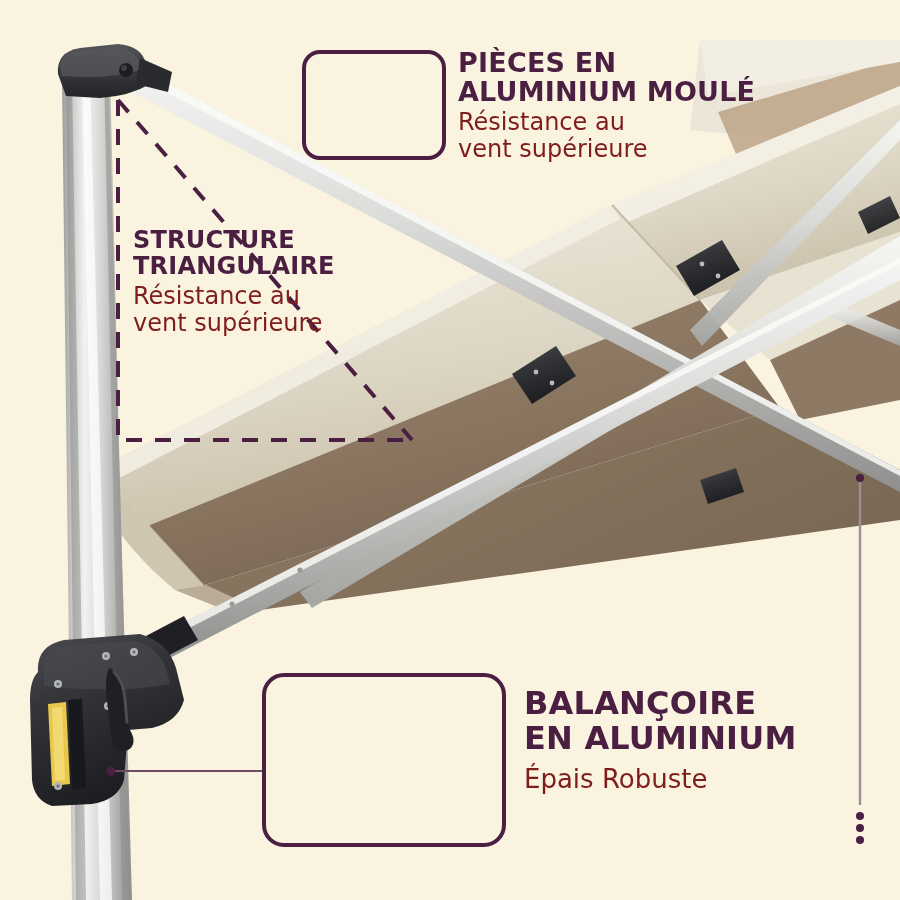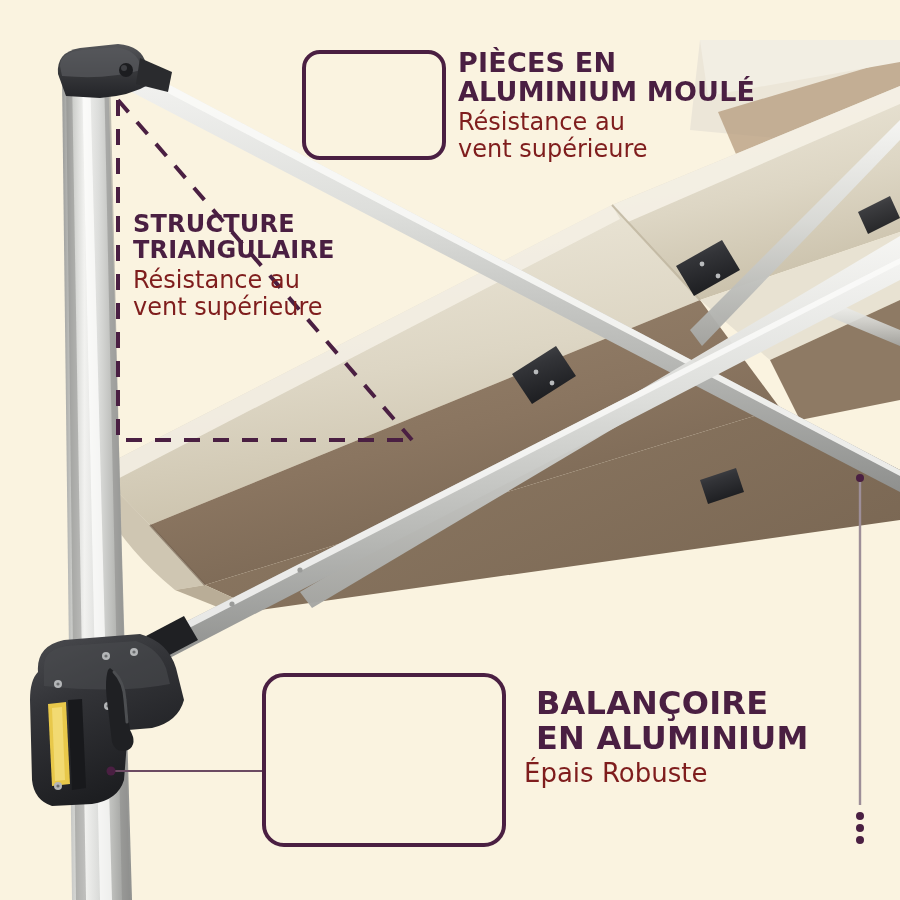--- a/index.html
+++ b/index.html
@@ -42,27 +42,27 @@
     color: #7f1d1d;
     font-weight: normal;
     line-height: 1.12;
     white-space: pre-line;
   }
 
   #txt-top      { position: absolute; left: 458px; top: 48px; width: 430px; }
   #txt-top .headline { font-size: 27px; }
   #txt-top .subline  { font-size: 24px; margin-top: 3px; }
 
-  #txt-mid      { position: absolute; left: 133px; top: 212px; width: 330px; }
+  #txt-mid      { position: absolute; left: 133px; top: 228px; width: 330px; }
   #txt-mid .headline { font-size: 24px; }
   #txt-mid .subline  { font-size: 24px; margin-top: 3px; }
 
   #txt-bot      { position: absolute; left: 524px; top: 686px; width: 370px; }
-  #txt-bot .headline { font-size: 32px; margin-left: 12px; }
-  #txt-bot .subline  { font-size: 26px; margin-top: 4px; }
+  #txt-bot .headline { font-size: 32px; }
+  #txt-bot .subline  { font-size: 26px; margin-top: 10px; }
 
   
   .svg-layer { position: absolute; inset: 0; pointer-events: none; }
 </style>
 </head>
 <body>
 
 <div id="stage">
 
   <svg id="photo" class="svg-layer" viewBox="0 0 900 900" xmlns="http://www.w3.org/2000/svg">

